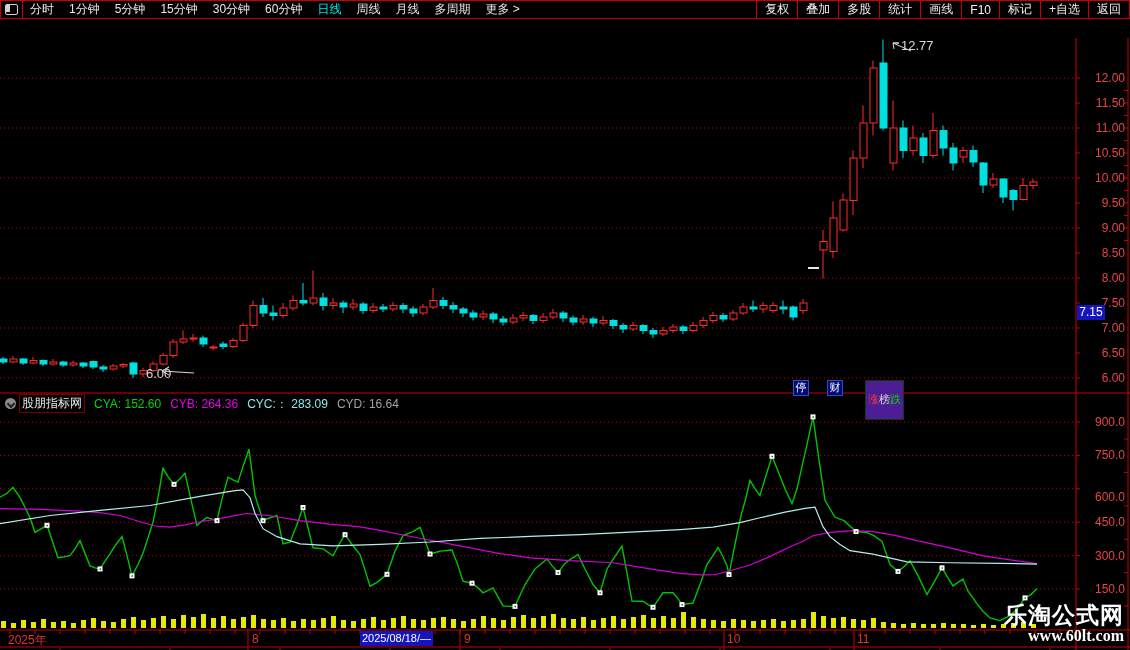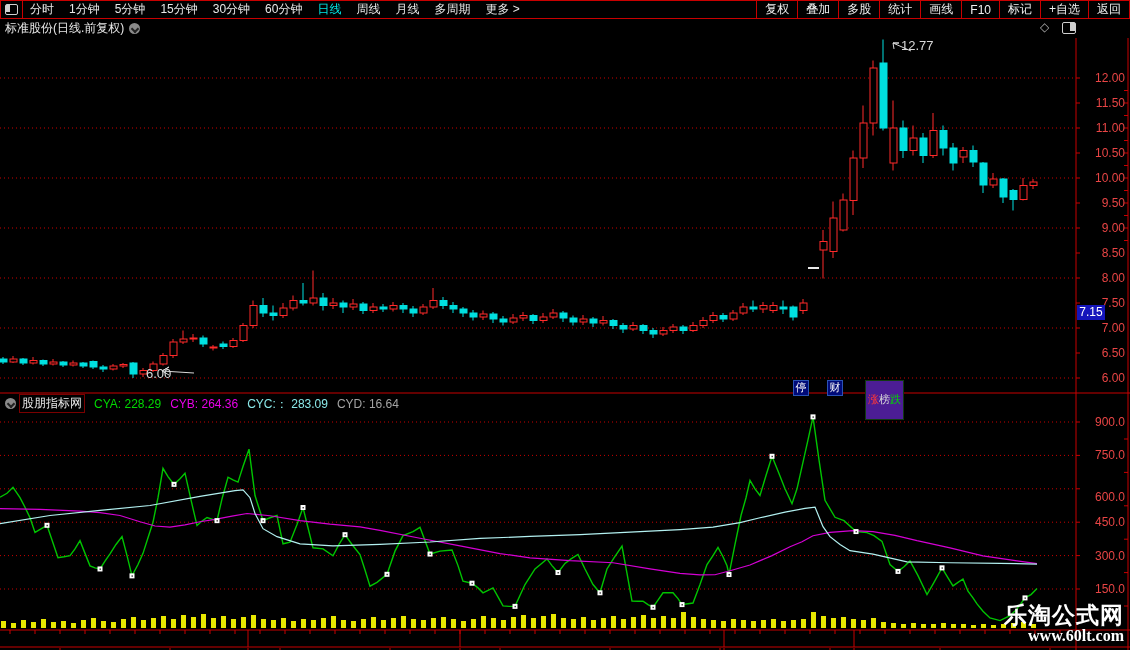--- a/index.html
+++ b/index.html
@@ -80,26 +80,20 @@
         <span class="tb-btn">多股</span>
         <span class="tb-btn">统计</span>
         <span class="tb-btn">画线</span>
         <span class="tb-btn">F10</span>
         <span class="tb-btn">标记</span>
         <span class="tb-btn">+自选</span>
         <span class="tb-btn">返回</span>
       </div>
   </div>
 
-  <div class="titlebar">
-    <span class="stock-title">标准股份(日线.前复权)</span>
-    <span class="circ"></span>
-    <span class="tb-diamond">◇</span>
-    <span class="split-icon"></span>
-  </div>
 
   <div class="chart-area">
     <svg id="chart-svg" width="1130" height="612">
         <line x1="0" y1="340" x2="1076" y2="340" stroke="#c80000" stroke-width="1" stroke-dasharray="1 3"></line>
         <line x1="0" y1="290" x2="1076" y2="290" stroke="#c80000" stroke-width="1" stroke-dasharray="1 3"></line>
         <line x1="0" y1="240" x2="1076" y2="240" stroke="#c80000" stroke-width="1" stroke-dasharray="1 3"></line>
         <line x1="0" y1="190" x2="1076" y2="190" stroke="#c80000" stroke-width="1" stroke-dasharray="1 3"></line>
         <line x1="0" y1="140" x2="1076" y2="140" stroke="#c80000" stroke-width="1" stroke-dasharray="1 3"></line>
         <line x1="0" y1="90" x2="1076" y2="90" stroke="#c80000" stroke-width="1" stroke-dasharray="1 3"></line>
         <line x1="0" y1="40" x2="1076" y2="40" stroke="#c80000" stroke-width="1" stroke-dasharray="1 3"></line>
@@ -599,30 +593,35 @@
     <div class="anno" style="left:901px;top:0px;">12.77</div>
     <div class="anno" style="left:146px;top:328px;">6.00</div>
 
     <div class="badge" style="left:793px;width:14px;">停</div>
     <div class="badge" style="left:827px;width:14px;">财</div>
     <div class="udbadge" style="left:865px;"><span class="u">涨</span><span class="m">榜</span><span class="d">跌</span></div>
 
     <div class="ind-header">
       <span class="circ"></span>
       <span class="ind-name">股朋指标网</span>
-      <span id="ind-values"><span class="ind-val" style="color: rgb(0, 216, 0);">CYA: 228.29</span><span class="ind-val" style="color: rgb(232, 0, 232);">CYB: 264.36</span><span class="ind-val" style="color: rgb(138, 232, 232);">CYC:： 283.09</span><span class="ind-val" style="color: #a3a3a3;">CYD: 16.64</span></span>
+      <span id="ind-values"><span class="ind-val" style="color: rgb(0, 216, 0);">CYA: 152.60</span><span class="ind-val" style="color: rgb(232, 0, 232);">CYB: 264.36</span><span class="ind-val" style="color: rgb(138, 232, 232);">CYC:： 283.09</span><span class="ind-val" style="color: #a3a3a3;">CYD: 16.64</span></span>
     </div>
     <div id="ind-labels">
         <div class="ilabel" style="left: 1078px; top: 377px;">900.0</div>
         <div class="ilabel" style="left: 1078px; top: 410.4px;">750.0</div>
         <div class="ilabel" style="left: 1078px; top: 452px;">600.0</div>
         <div class="ilabel" style="left: 1078px; top: 477.2px;">450.0</div>
         <div class="ilabel" style="left: 1078px; top: 510.6px;">300.0</div>
         <div class="ilabel" style="left: 1078px; top: 544px;">150.0</div>
       </div>
 
+    <div class="date-axis">
+      <span class="d-year">2025年</span>
+      <span id="month-labels"><span class="d-month" style="left: 252px;">8</span><span class="d-month" style="left: 464px;">9</span><span class="d-month" style="left: 727px;">10</span><span class="d-month" style="left: 857px;">11</span></span>
+      <span class="d-sel">2025/08/18/—</span>
+    </div>
 
     <div class="watermark">
       <div class="wm1">乐淘公式网</div>
       <div class="wm2">www.60lt.com</div>
     </div>
   </div>
 </div>
 
 </body></html>

